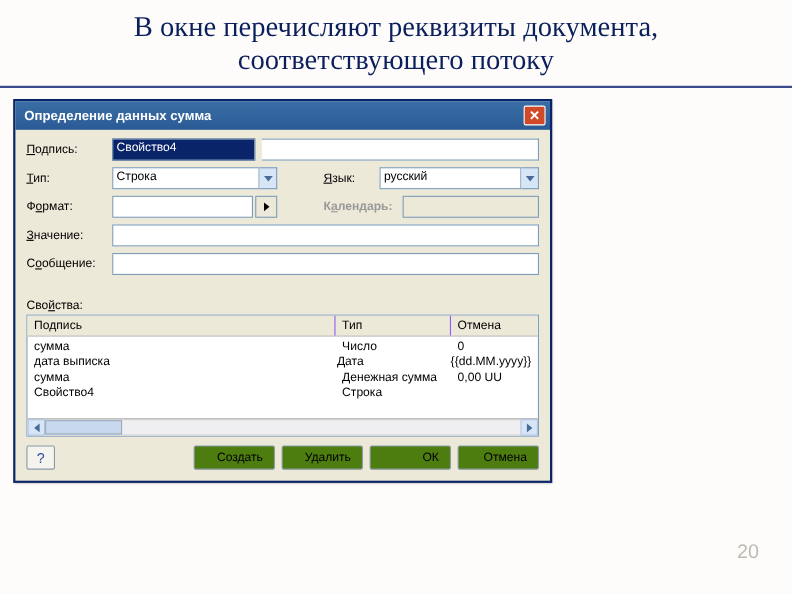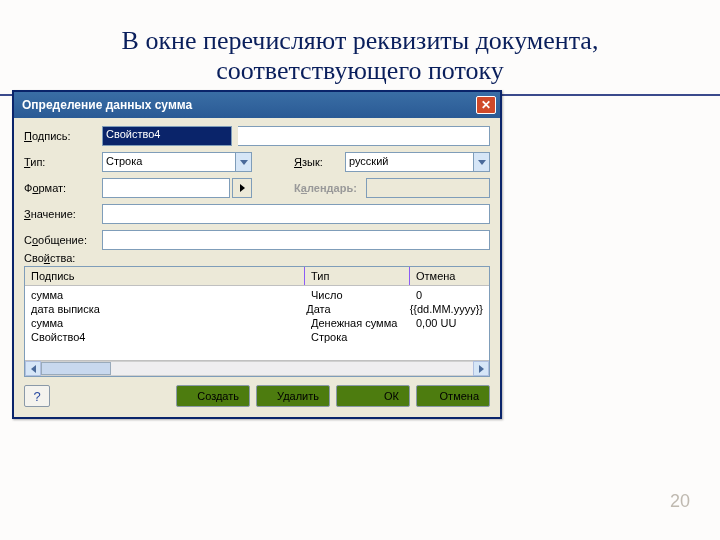--- a/index.html
+++ b/index.html
@@ -13,21 +13,20 @@
     position: relative;
   }
   .slide-title {
     text-align: center;
     font-size: 26px;
     color: #0a1f5c;
     padding: 10px 20px 8px;
     line-height: 1.15;
     border-bottom: 2px solid #3a4a8c;
     font-family: Georgia, 'Times New Roman', serif;
-    margin-top: 16px;
   }
   .dialog {
     position: absolute;
     left: 12px;
     top: 90px;
     width: 490px;
     background: #ece9d8;
     border: 2px solid #0a246a;
     box-shadow: 1px 1px 2px rgba(0,0,0,.3);
   }
@@ -256,21 +255,21 @@
       <span style="width:30px"></span>
       <span class="lbl disabled" style="width:66px">К<u>а</u>лендарь:</span>
       <span class="input" style="flex:1;background:#ece9d8;color:#999"></span>
     </div>
 
     <div class="row">
       <span class="lbl"><u>З</u>начение:</span>
       <span class="input long-input"></span>
     </div>
 
-    <div class="row" style="margin-bottom:2px">
+    <div class="row" style="margin-bottom:22px">
       <span class="lbl">С<u>о</u>общение:</span>
       <span class="input long-input"></span>
     </div>
 
     <div style="margin-bottom:2px">Сво<u>й</u>ства:</div>
 
     <div class="grid-wrap">
       <div class="grid-head">
         <div class="gh-cell c1">Подпись</div>
         <div class="gh-cell c2">Тип</div>

